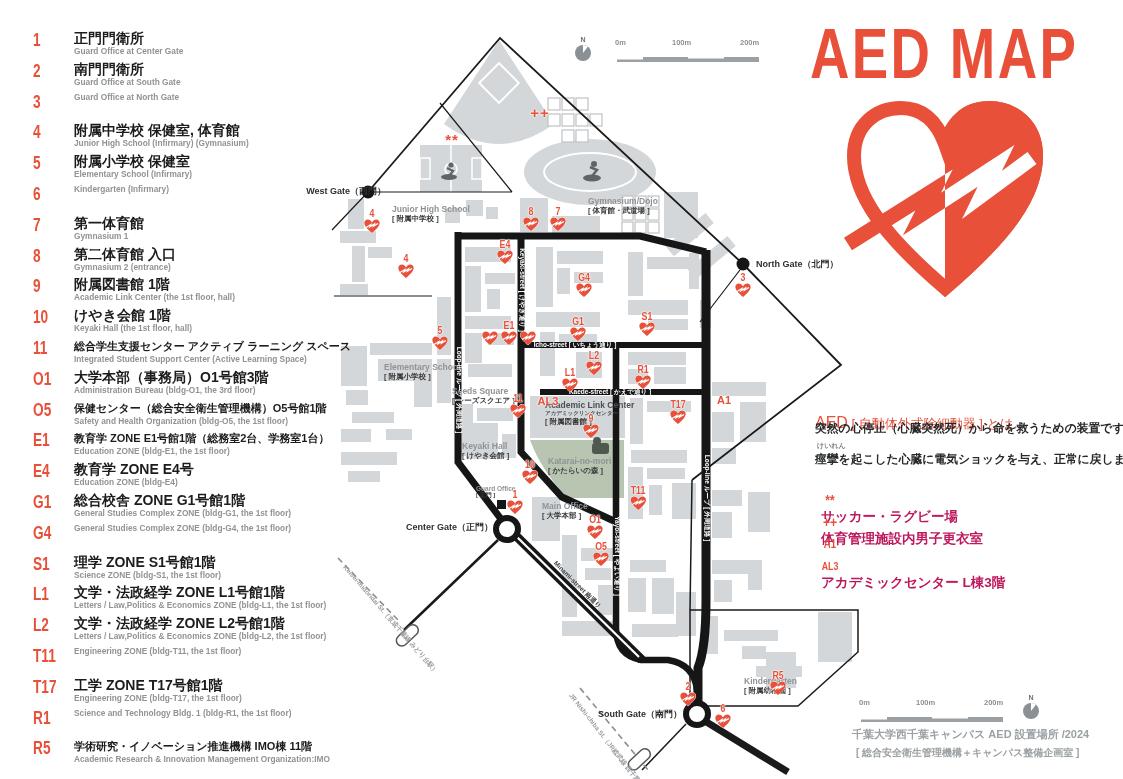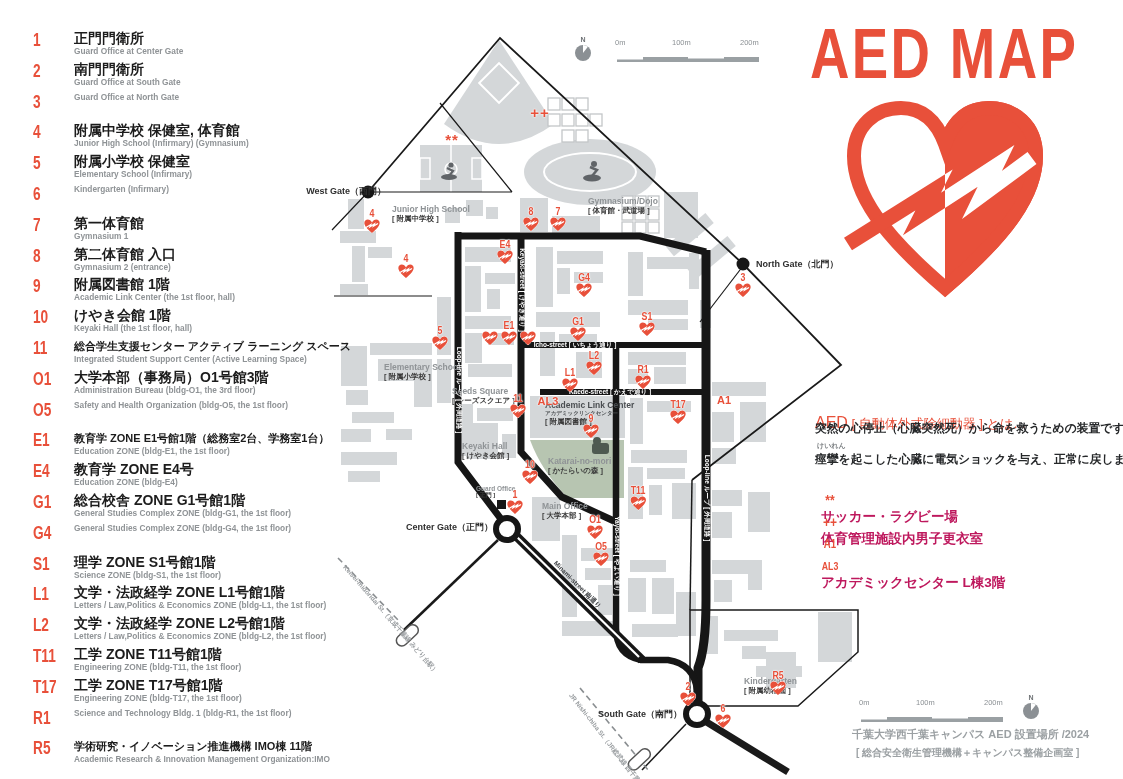--- a/index.html
+++ b/index.html
@@ -51,21 +51,21 @@
   .info-body{position:absolute;left:815px;font-size:11.8px;font-weight:bold;color:#26282a;white-space:nowrap;}
   .furigana{position:absolute;left:817px;top:441px;font-size:7px;color:#7a7e81;font-weight:bold;}
   .note-row{position:absolute;left:815px;white-space:nowrap;}
   .note-code{display:inline-block;width:30px;text-align:center;color:var(--red);font-weight:bold;
              transform:scaleX(.8);vertical-align:middle;}
   .note-label{font-size:13.5px;font-weight:bold;color:#be185d;vertical-align:middle;margin-left:6px;}
   .credit1{position:absolute;left:852px;top:727px;font-size:11px;font-weight:bold;color:#9ba0a3;white-space:nowrap;}
   .credit2{position:absolute;left:856px;top:746px;font-size:10px;font-weight:bold;color:#9ba0a3;white-space:nowrap;}
   
   .scalebar{position:absolute;width:170px;height:24px;}
-  .sb-label{position:absolute;top:0;font-size:7.5px;font-weight:normal;color:#8b9094;}
+  .sb-label{position:absolute;top:0;font-size:7.5px;font-weight:bold;color:#8b9094;}
   .sb-bar{position:absolute;left:7px;top:11px;}
   .compass{position:absolute;width:22px;height:30px;text-align:center;}
   .compass .n{display:block;font-size:7px;font-weight:bold;color:#6d7174;line-height:8px;}
   .hidden-defs{position:absolute;width:0;height:0;overflow:hidden;}
 </style>
 </head>
 <body>
 
 <div class="canvas">
 
@@ -313,20 +313,21 @@
         <div class="leg-ja long">総合学生支援センター アクティブ ラーニング スペース</div>
         <div class="leg-en">Integrated Student Support Center (Active Learning Space)</div>
       </div>
       <div class="leg-item">
         <div class="leg-code">O1</div>
         <div class="leg-ja">大学本部（事務局）O1号館3階</div>
         <div class="leg-en">Administration Bureau (bldg-O1, the 3rd floor)</div>
       </div>
       <div class="leg-item">
         <div class="leg-code">O5</div>
+        <div class="leg-ja long">保健センター（総合安全衛生管理機構）O5号館1階</div>
         <div class="leg-en">Safety and Health Organization (bldg-O5, the 1st floor)</div>
       </div>
       <div class="leg-item">
         <div class="leg-code">E1</div>
         <div class="leg-ja long">教育学 ZONE E1号館1階（総務室2台、学務室1台）</div>
         <div class="leg-en">Education ZONE (bldg-E1, the 1st floor)</div>
       </div>
       <div class="leg-item">
         <div class="leg-code">E4</div>
         <div class="leg-ja">教育学 ZONE E4号</div>
@@ -351,21 +352,20 @@
         <div class="leg-ja">文学・法政経学 ZONE L1号館1階</div>
         <div class="leg-en">Letters / Law,Politics &amp; Economics ZONE (bldg-L1, the 1st floor)</div>
       </div>
       <div class="leg-item">
         <div class="leg-code">L2</div>
         <div class="leg-ja">文学・法政経学 ZONE L2号館1階</div>
         <div class="leg-en">Letters / Law,Politics &amp; Economics ZONE (bldg-L2, the 1st floor)</div>
       </div>
       <div class="leg-item">
         <div class="leg-code">T11</div>
-        <div class="leg-ja">工学 ZONE T11号館1階</div>
         <div class="leg-en">Engineering ZONE (bldg-T11, the 1st floor)</div>
       </div>
       <div class="leg-item">
         <div class="leg-code">T17</div>
         <div class="leg-ja">工学 ZONE T17号館1階</div>
         <div class="leg-en">Engineering ZONE (bldg-T17, the 1st floor)</div>
       </div>
       <div class="leg-item">
         <div class="leg-code">R1</div>
         <div class="leg-en">Science and Technology Bldg. 1 (bldg-R1, the 1st floor)</div>

